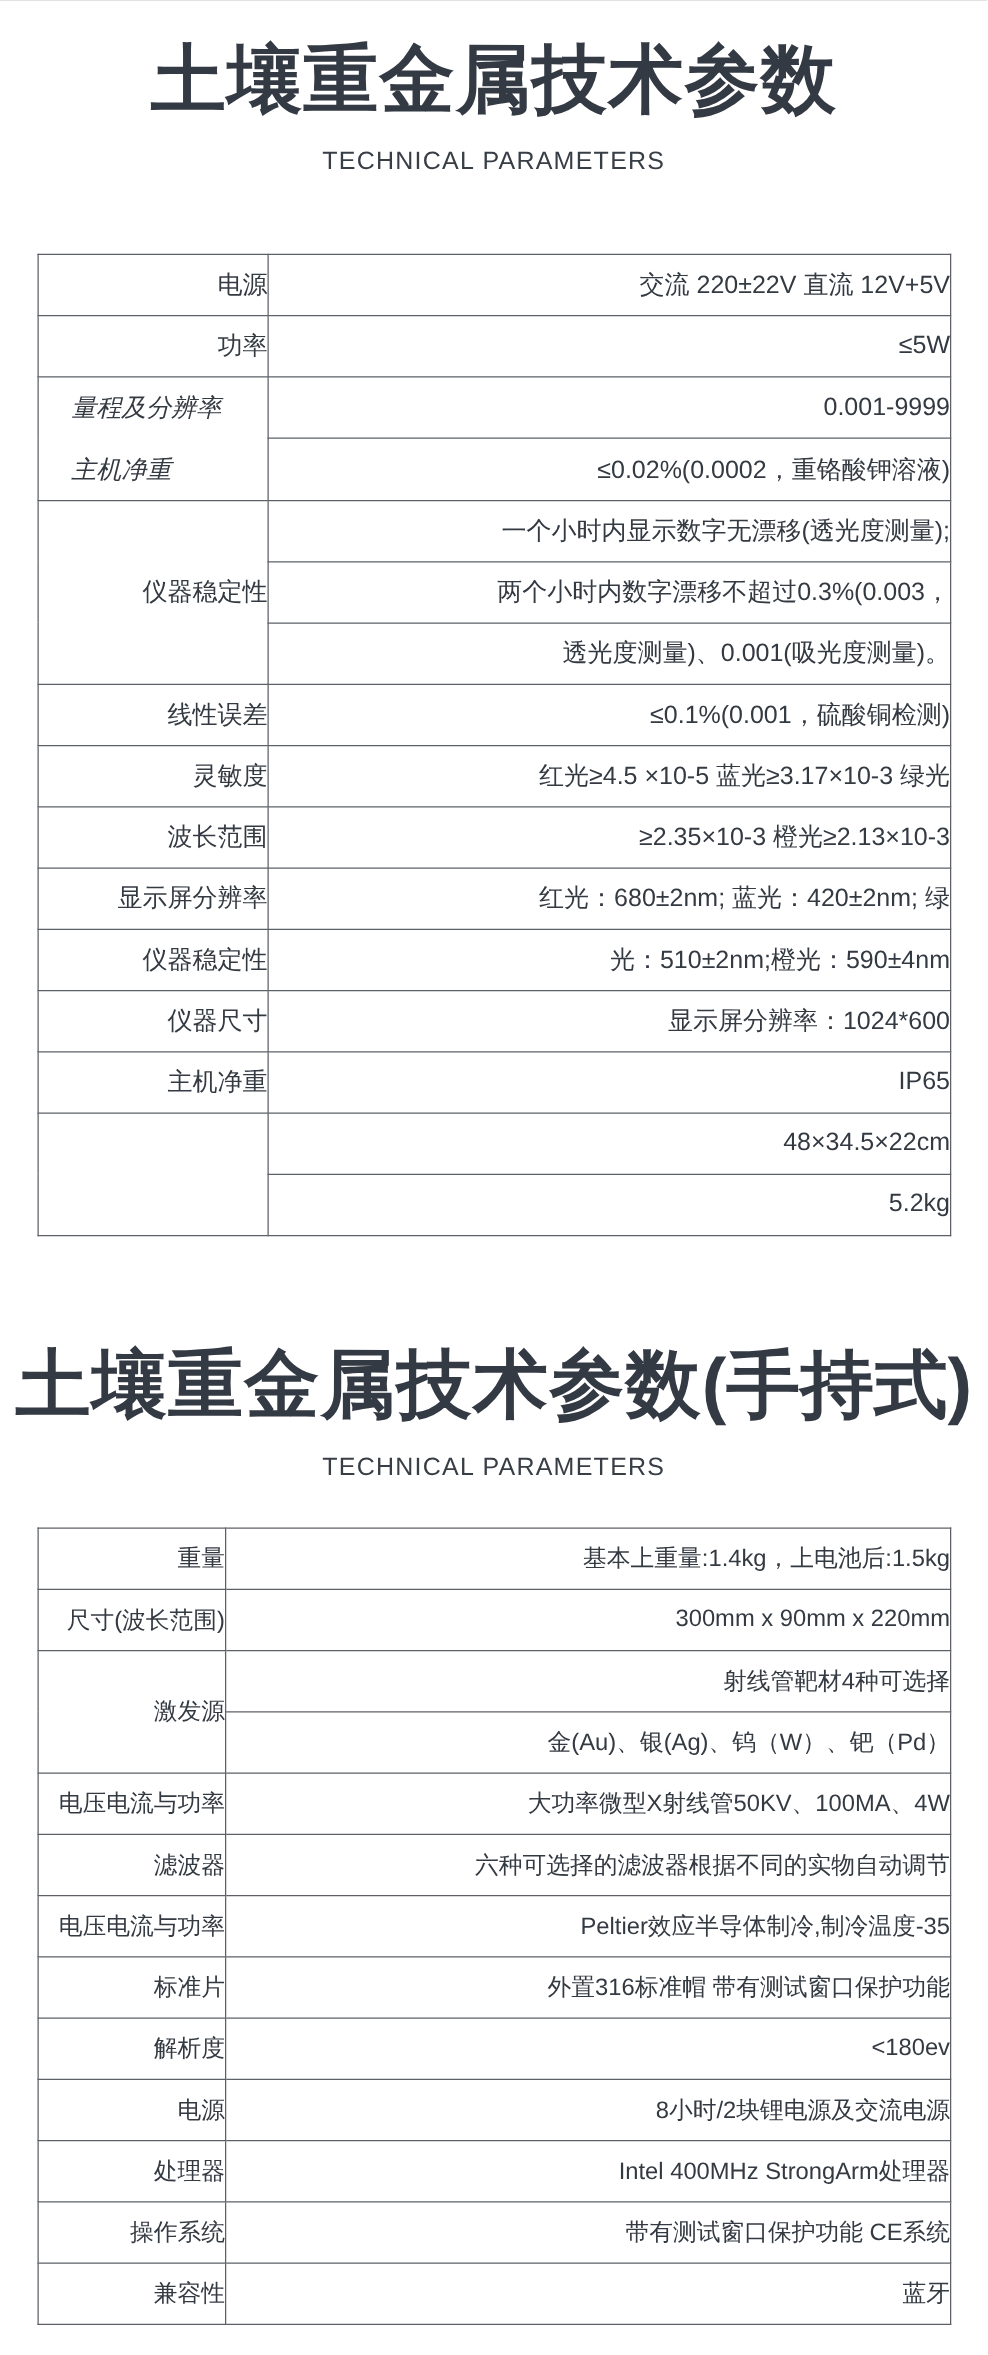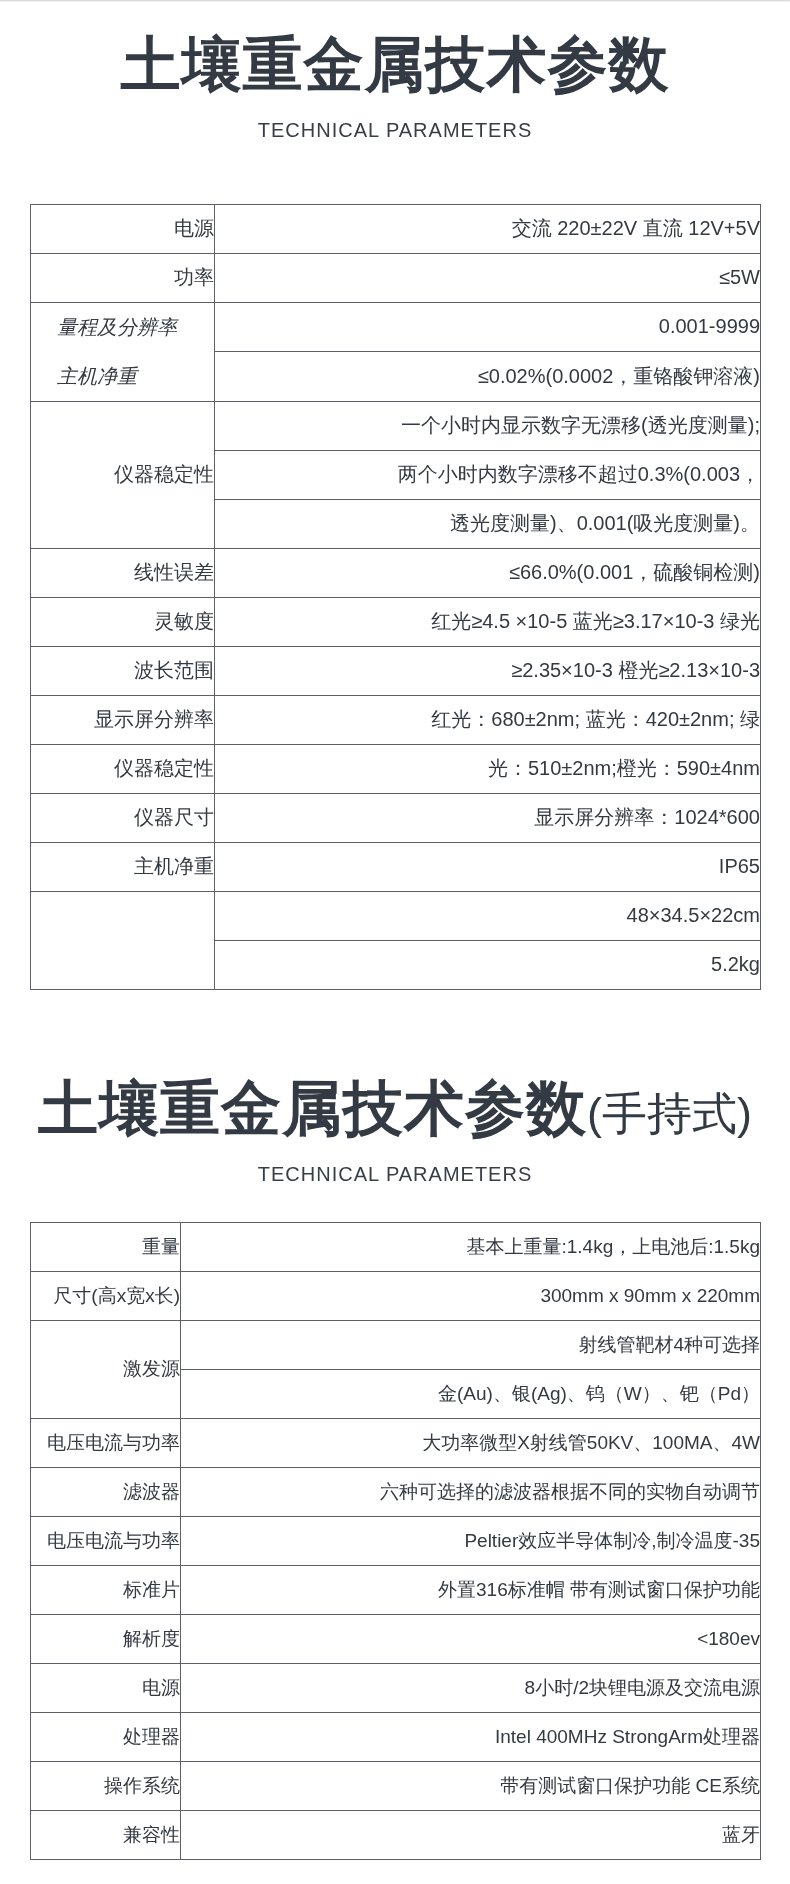--- a/index.html
+++ b/index.html
@@ -25,22 +25,22 @@
     margin:16px 0 0 0;
     text-align:center;
     font-size:60px;
     font-weight:800;
     letter-spacing:1px;
     color:#343a43;
     line-height:1.15;
     white-space:nowrap;
   }
   .main-title .suffix{
-    font-size:45px;
-    font-weight:400;
+    font-size:59px;
+    font-weight:700;
     letter-spacing:0;
   }
   .sub-title{
     margin-top:8px;
     text-align:center;
     font-size:20px;
     font-weight:500;
     letter-spacing:1px;
     color:#383e46;
   }
@@ -118,21 +118,21 @@
       <td class="val">一个小时内显示数字无漂移(透光度测量);</td>
     </tr>
     <tr>
       <td class="val">两个小时内数字漂移不超过0.3%(0.003，</td>
     </tr>
     <tr>
       <td class="val">透光度测量)、0.001(吸光度测量)。</td>
     </tr>
     <tr>
       <td class="lbl">线性误差</td>
-      <td class="val">≤66.0%(0.001，硫酸铜检测)</td>
+      <td class="val">≤0.1%(0.001，硫酸铜检测)</td>
     </tr>
     <tr>
       <td class="lbl">灵敏度</td>
       <td class="val">红光≥4.5 ×10-5 蓝光≥3.17×10-3 绿光</td>
     </tr>
     <tr>
       <td class="lbl">波长范围</td>
       <td class="val">≥2.35×10-3 橙光≥2.13×10-3</td>
     </tr>
     <tr>
@@ -170,21 +170,21 @@
     <colgroup>
         <col style="width:150px">
         <col style="width:580px">
       </colgroup>
     <tbody>
         <tr>
       <td class="lbl">重量</td>
       <td class="val">基本上重量:1.4kg，上电池后:1.5kg</td>
     </tr>
     <tr>
-      <td class="lbl">尺寸(高x宽x长)</td>
+      <td class="lbl">尺寸(波长范围)</td>
       <td class="val">300mm x 90mm x 220mm</td>
     </tr>
     <tr>
       <td class="lbl" rowspan="2">激发源</td>
       <td class="val">射线管靶材4种可选择</td>
     </tr>
     <tr>
       <td class="val">金(Au)、银(Ag)、钨（W）、钯（Pd）</td>
     </tr>
     <tr>

